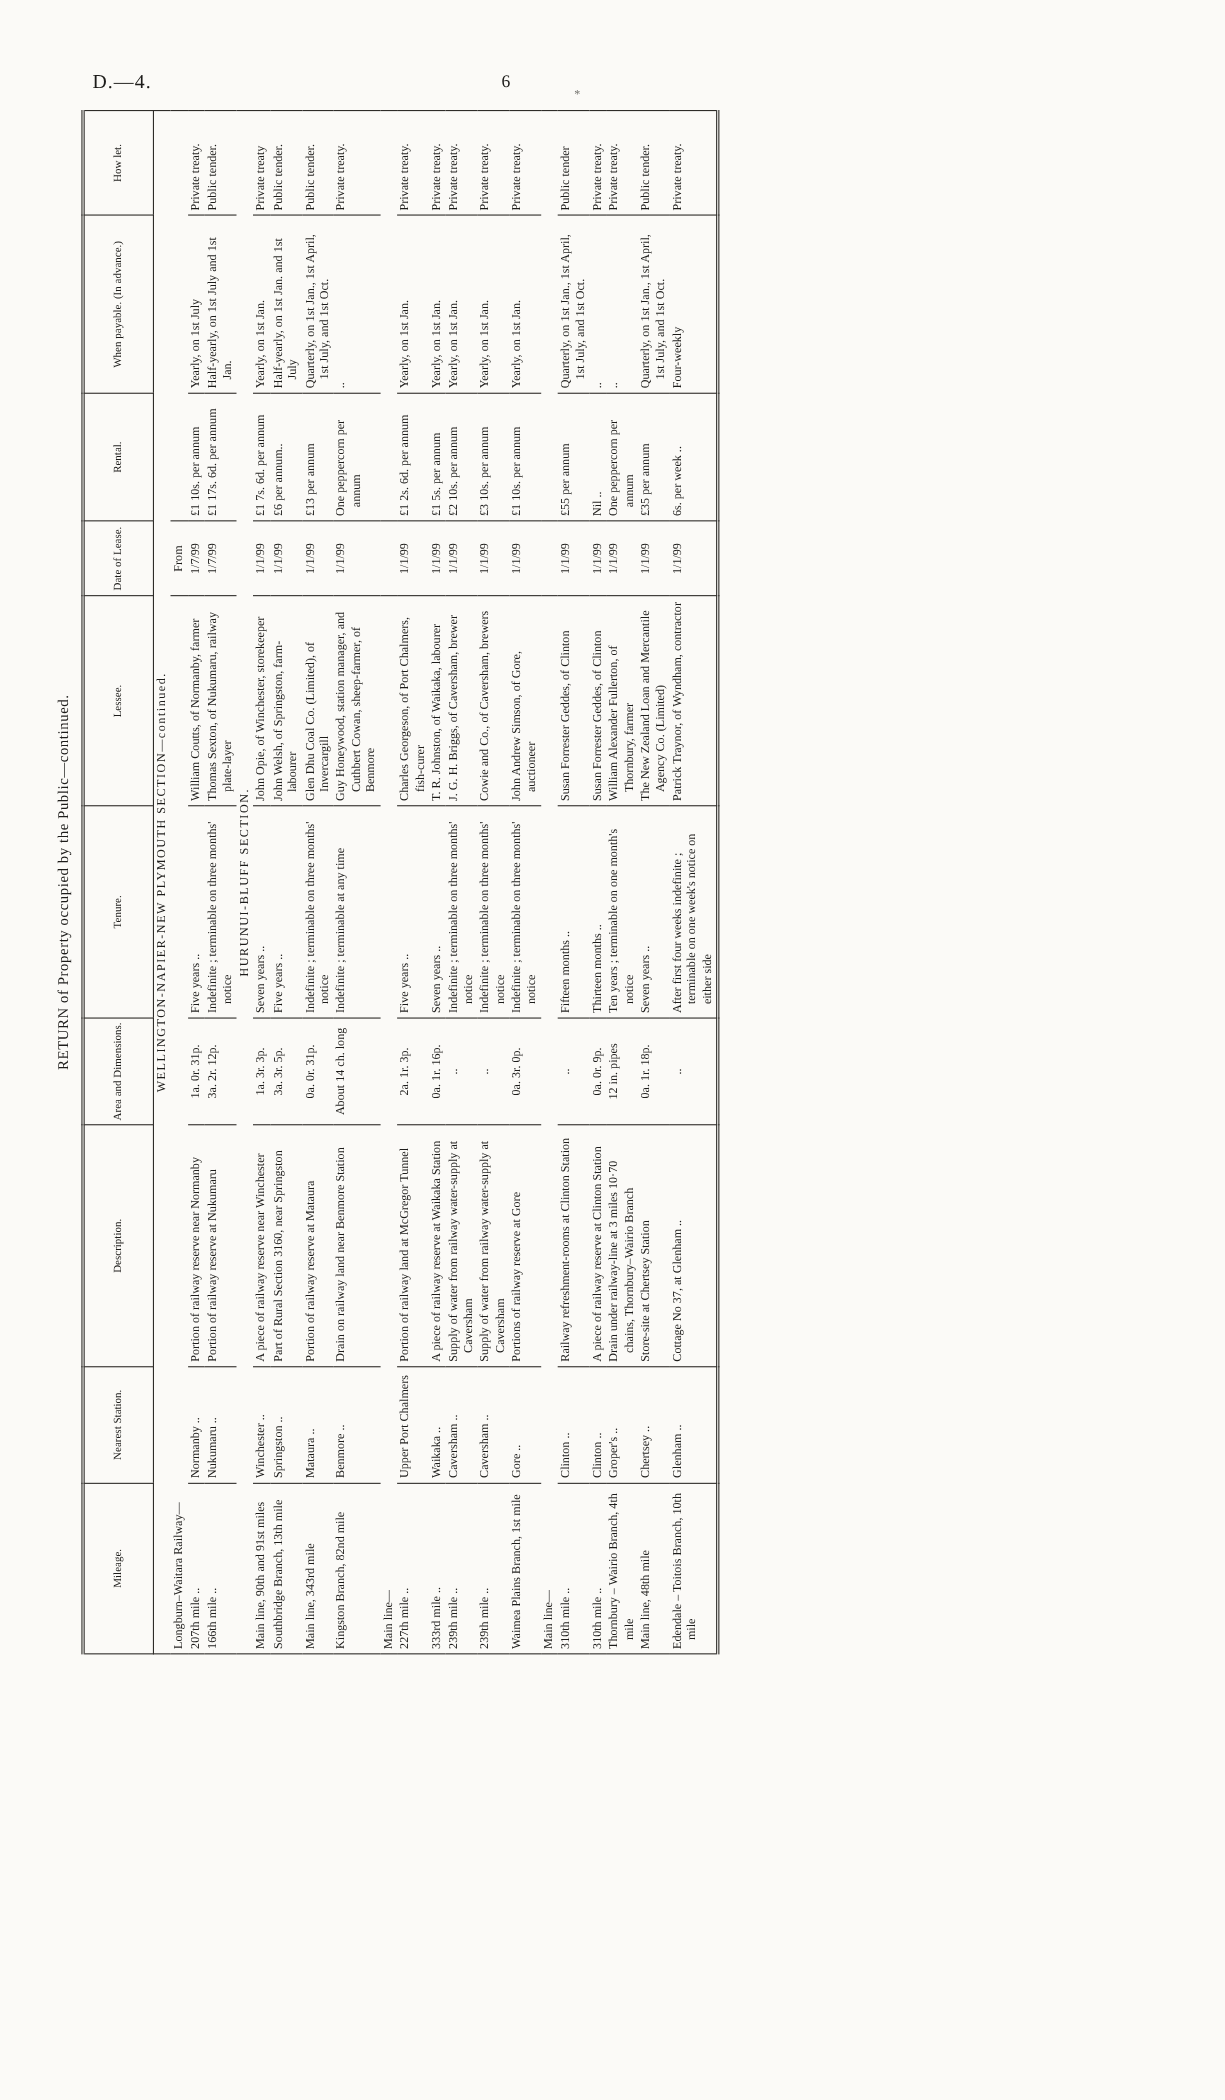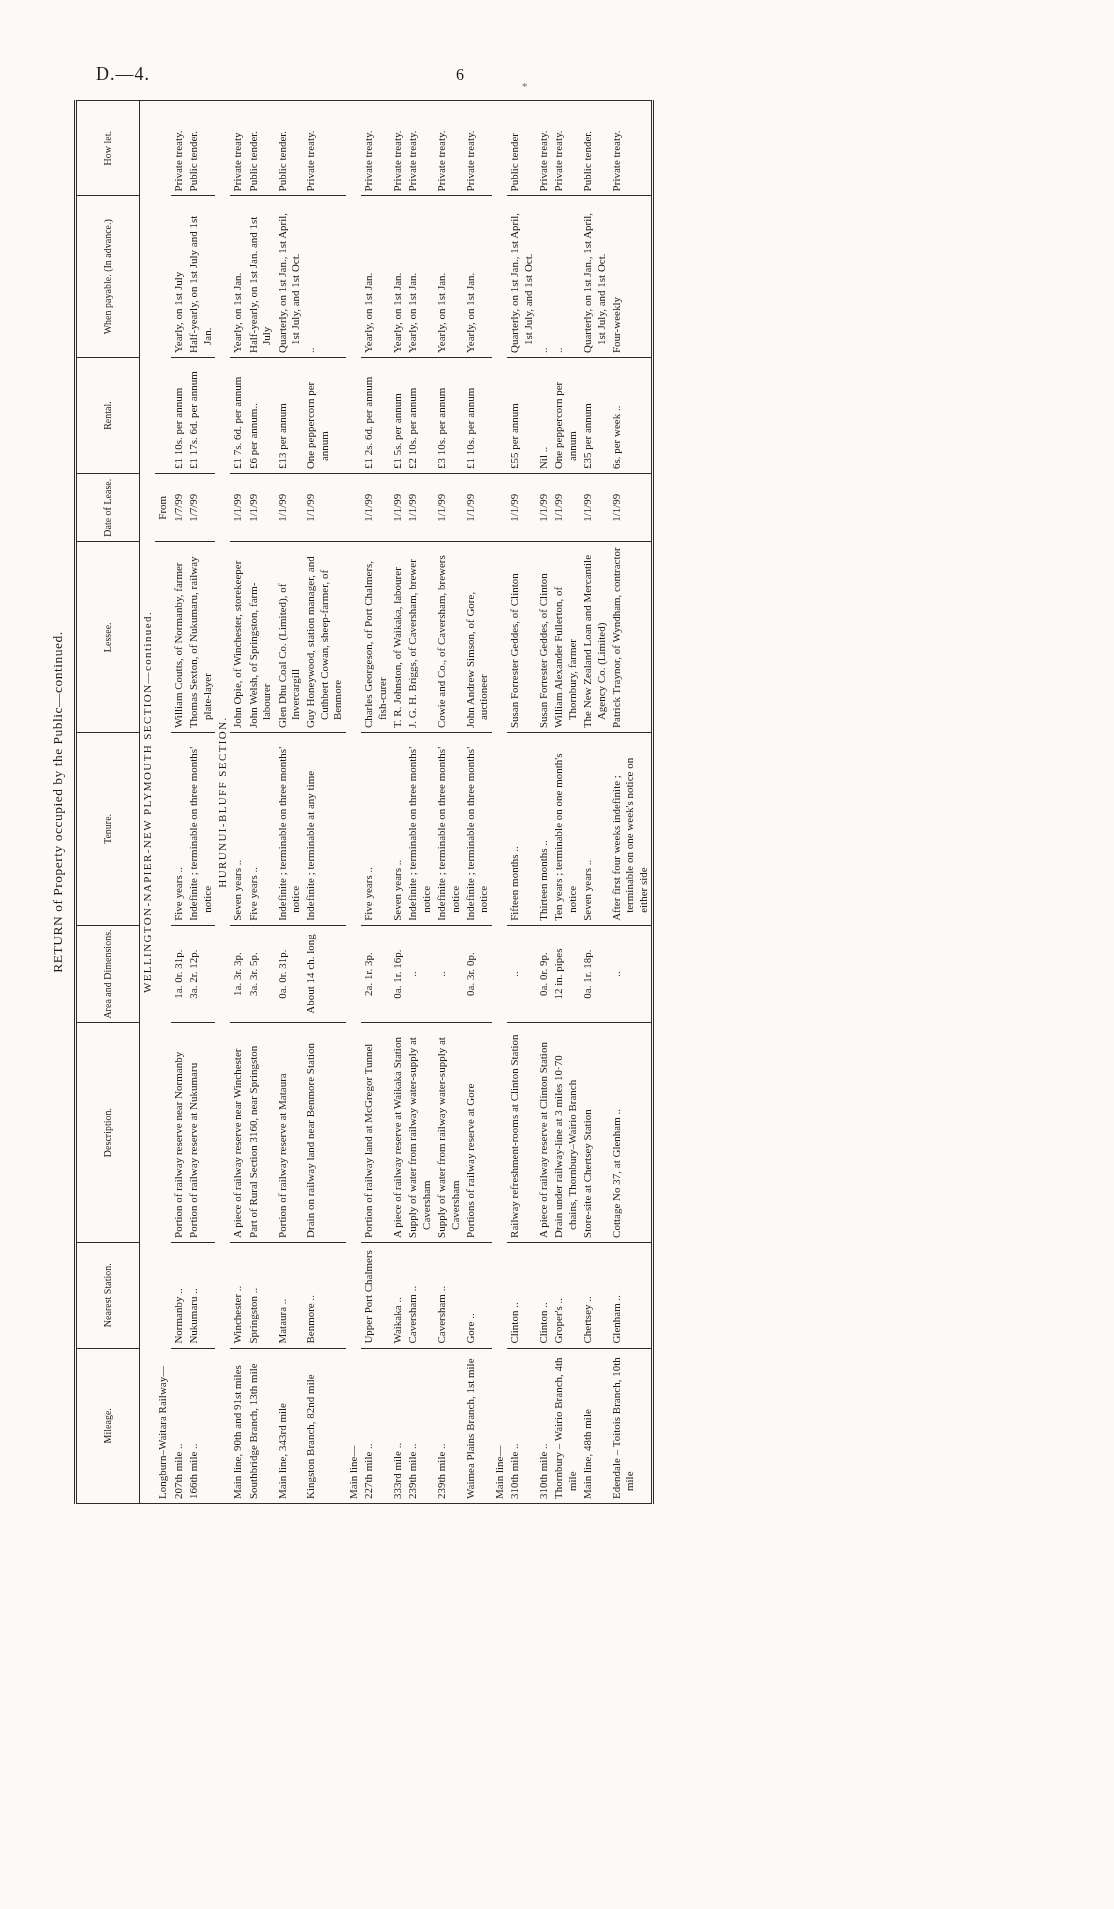--- a/index.html
+++ b/index.html
@@ -5,21 +5,21 @@
   html,body{margin:0;padding:0;}
   body{
     width:1114px;height:1909px;
     background:#f7f6f2;
     font-family:"Liberation Serif","DejaVu Serif",serif;
     color:#1d1c1a;
     position:relative;
     overflow:hidden;
   }
   .page{position:absolute;inset:0;background:#fbfaf7;}
-  .doc-ref{position:absolute;left:96px;top:64px;font-size:18px;letter-spacing:1px;font-family:Liberation Serif, serif;}
+  .doc-ref{position:absolute;left:84px;top:64px;font-size:18px;letter-spacing:1px;font-family:Liberation Serif, serif;}
   .page-num{position:absolute;left:456px;top:66px;font-size:16px;}
   .corner-mark{position:absolute;left:522px;top:80px;font-size:11px;color:#6b6a66;}
   
   .rot-wrap{position:absolute;left:48px;top:78px;width:1012px;height:1448px;}
   .rot-inner{
     width:1448px;height:1012px;
     transform-origin:0 0;
     transform:translateY(1448px) rotate(-90deg);
   }
   .sheet-title{

